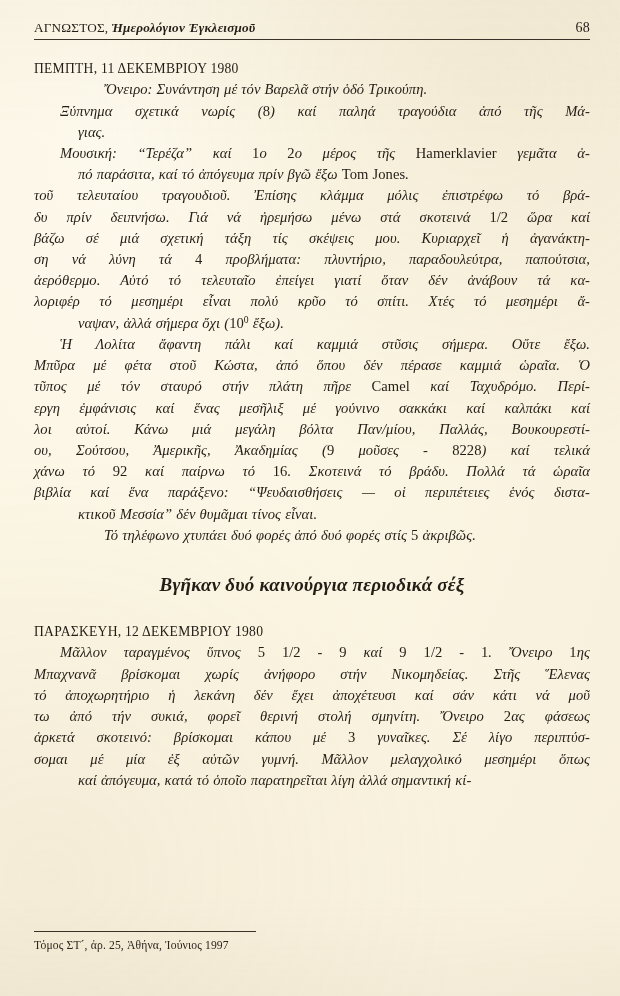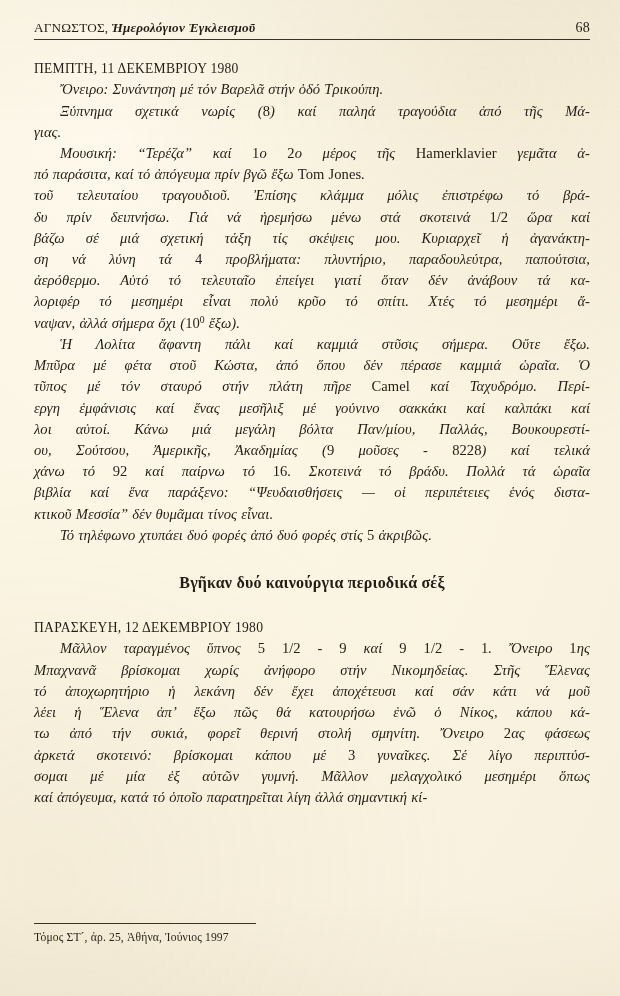--- a/index.html
+++ b/index.html
@@ -92,20 +92,21 @@
   }
 
   .para .ln {
     display: block;
     text-align: justify;
     text-align-last: justify;
     white-space: nowrap;
   }
   .para .ln.last {
     text-align-last: left;
+    margin-left: 44px;
   }
   .para .ln.indent {
     text-indent: 0;
   }
   .para .ln.indent::before {
     content: "";
     display: inline-block;
     width: 26px;
   }
 
@@ -114,32 +115,33 @@
 
   .sup {
     font-size: 0.66em;
     vertical-align: 0.52em;
     font-style: normal;
   }
 
   
   .section-heading {
     text-align: center;
+    font-style: italic;
     font-weight: 700;
-    font-size: 16px;
+    font-size: 19px;
     letter-spacing: 0.2px;
     margin: 28px 0 26px 0;
   }
 
   
   .footnote-zone {
     position: absolute;
     left: 34px;
     right: 30px;
-    bottom: 52px;
+    bottom: 44px;
     z-index: 2;
   }
 
   .footnote-rule {
     width: 222px;
     height: 1.1px;
     background: #3a3228;
     margin-bottom: 7px;
   }
 
@@ -210,21 +212,20 @@
 
     <div class="section-heading">Βγῆκαν δυό καινούργια περιοδικά σέξ</div>
 
     <div>
       <div class="datehead">ΠΑΡΑΣΚΕΥΗ, 12 ΔΕΚΕΜΒΡΙΟΥ 1980</div>
 
       <p class="para">
         <span class="ln indent">Μᾶλλον ταραγμένος ὕπνος <span class="rom">5</span> <span class="rom">1/2</span> - <span class="rom">9</span> καί <span class="rom">9</span> <span class="rom">1/2</span> - <span class="rom">1</span>. Ὄνειρο <span class="rom">1</span>ης</span>
         <span class="ln">Μπαχνανᾶ βρίσκομαι χωρίς ἀνήφορο στήν Νικομηδείας. Στῆς Ἕλενας</span>
         <span class="ln">τό ἀποχωρητήριο ἡ λεκάνη δέν ἔχει ἀποχέτευσι καί σάν κάτι νά μοῦ</span>
-        <span class="ln">λέει ἡ Ἕλενα ἀπ’ ἔξω πῶς θά κατουρήσω ἐνῶ ὁ Νίκος, κάπου κά-</span>
         <span class="ln">τω ἀπό τήν συκιά, φορεῖ θερινή στολή σμηνίτη. Ὄνειρο <span class="rom">2</span>ας φάσεως</span>
         <span class="ln">ἀρκετά σκοτεινό: βρίσκομαι κάπου μέ <span class="rom">3</span> γυναῖκες. Σέ λίγο περιπτύσ-</span>
         <span class="ln">σομαι μέ μία ἐξ αὐτῶν γυμνή. Μᾶλλον μελαγχολικό μεσημέρι ὅπως</span>
         <span class="ln last">καί ἀπόγευμα, κατά τό ὁποῖο παρατηρεῖται λίγη ἀλλά σημαντική κί-</span>
       </p>
     </div>
 
   </div>
 
   <div class="footnote-zone">

